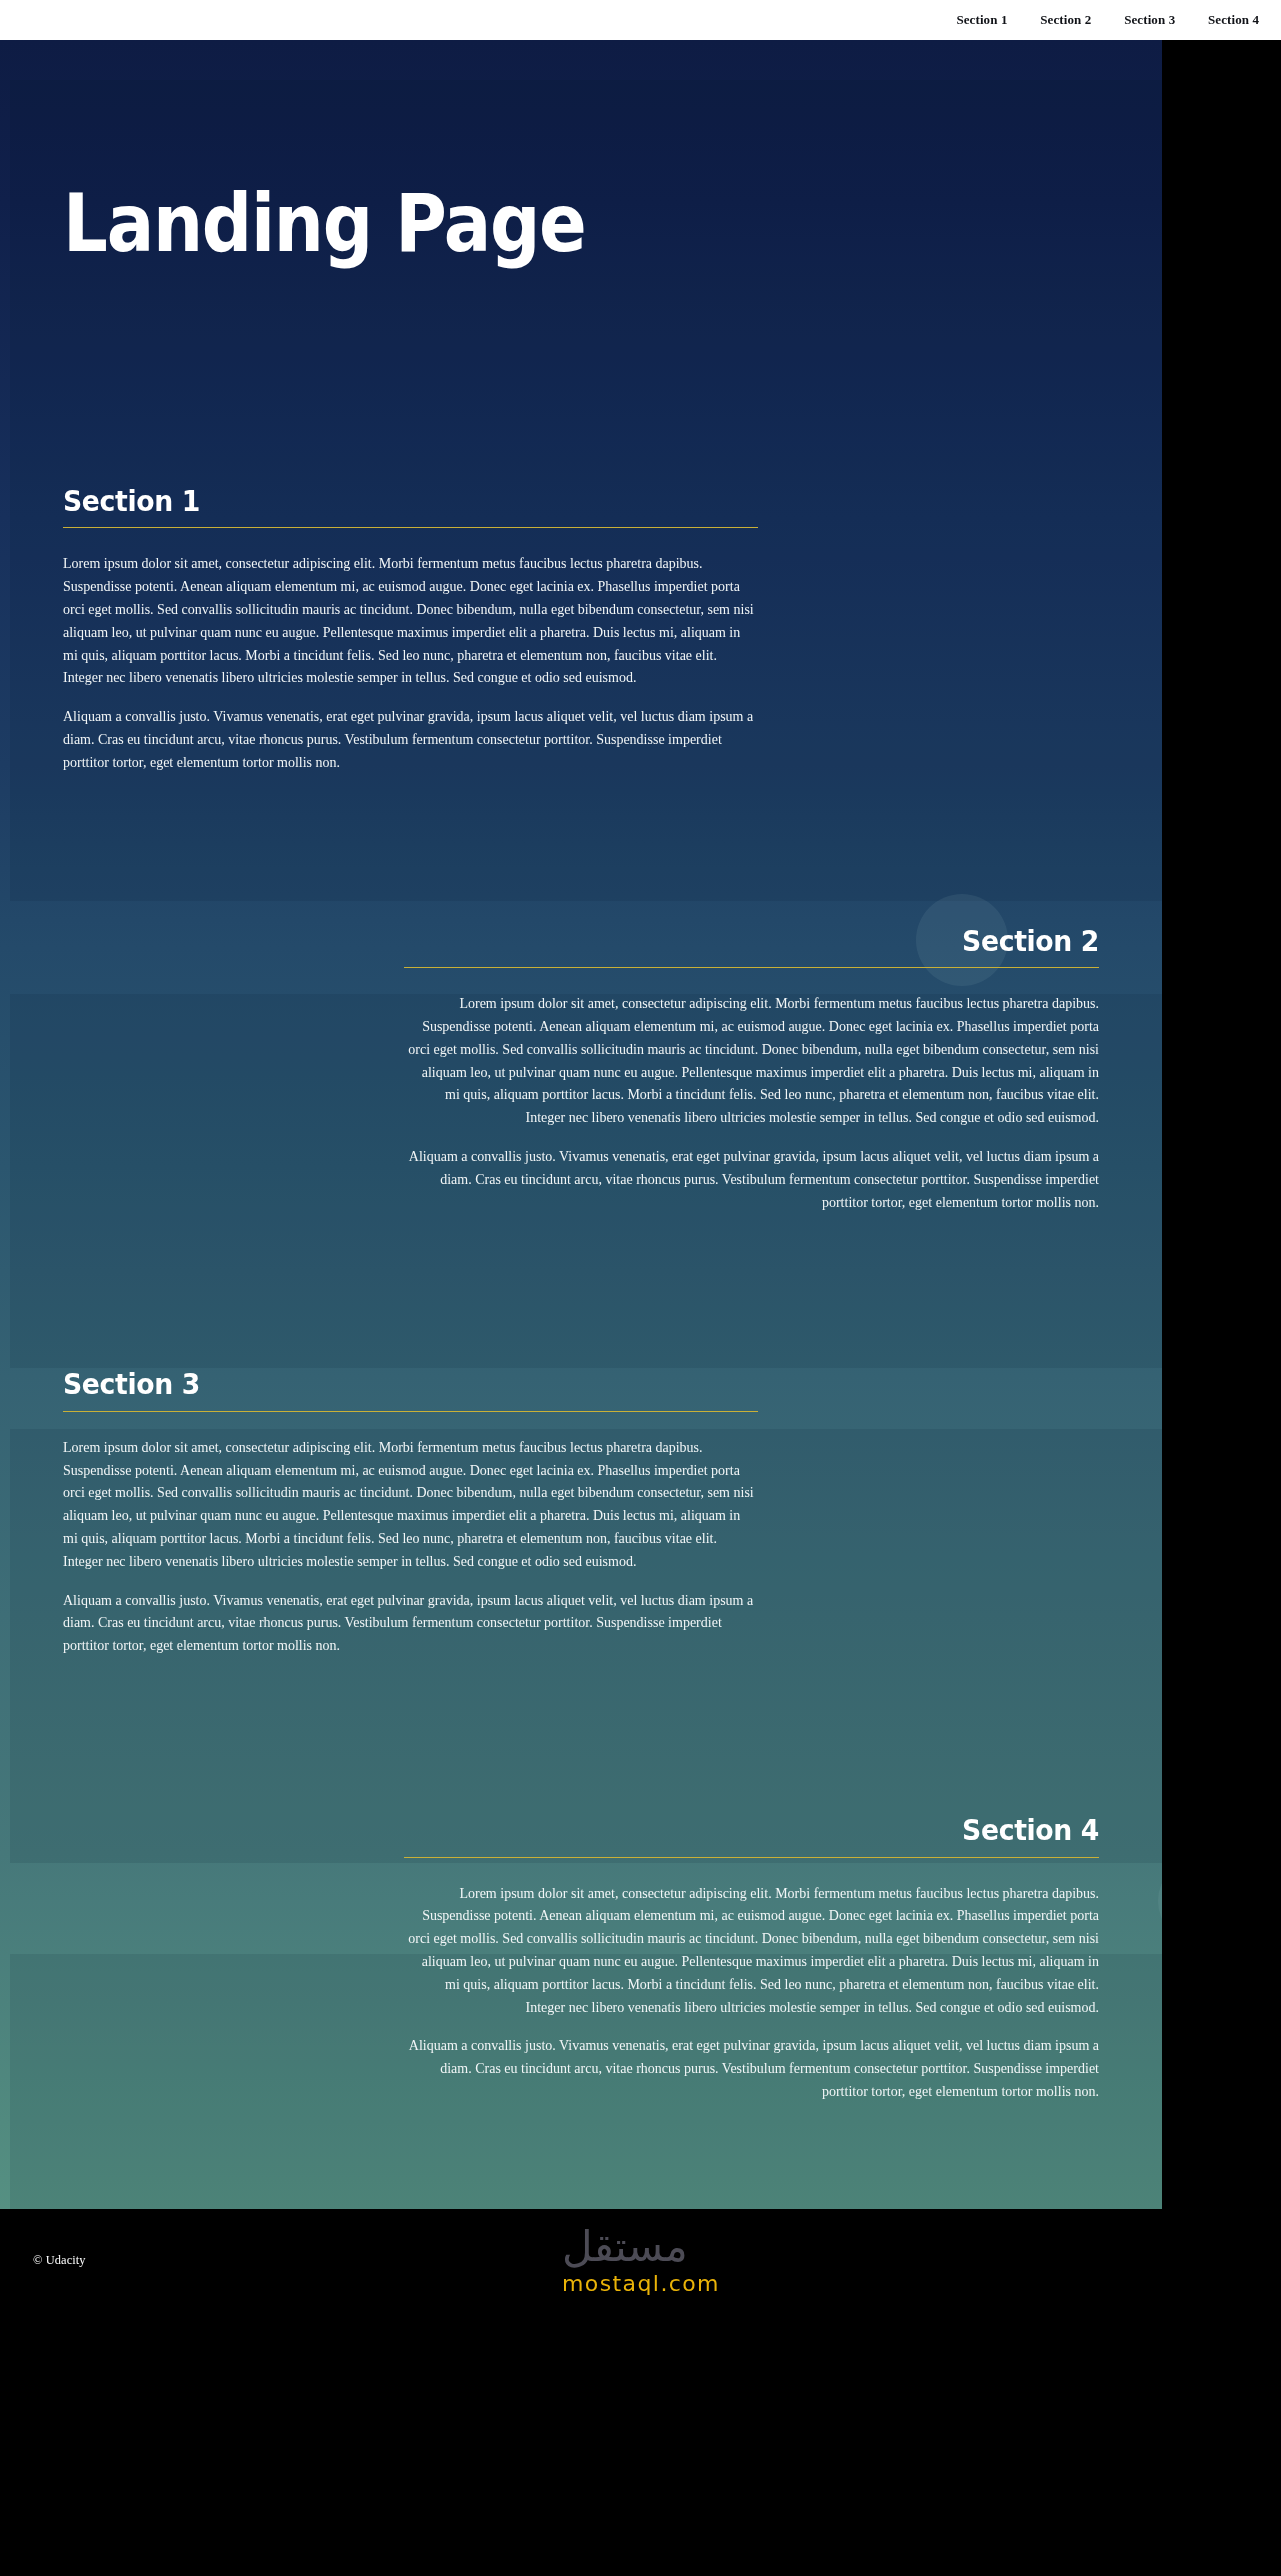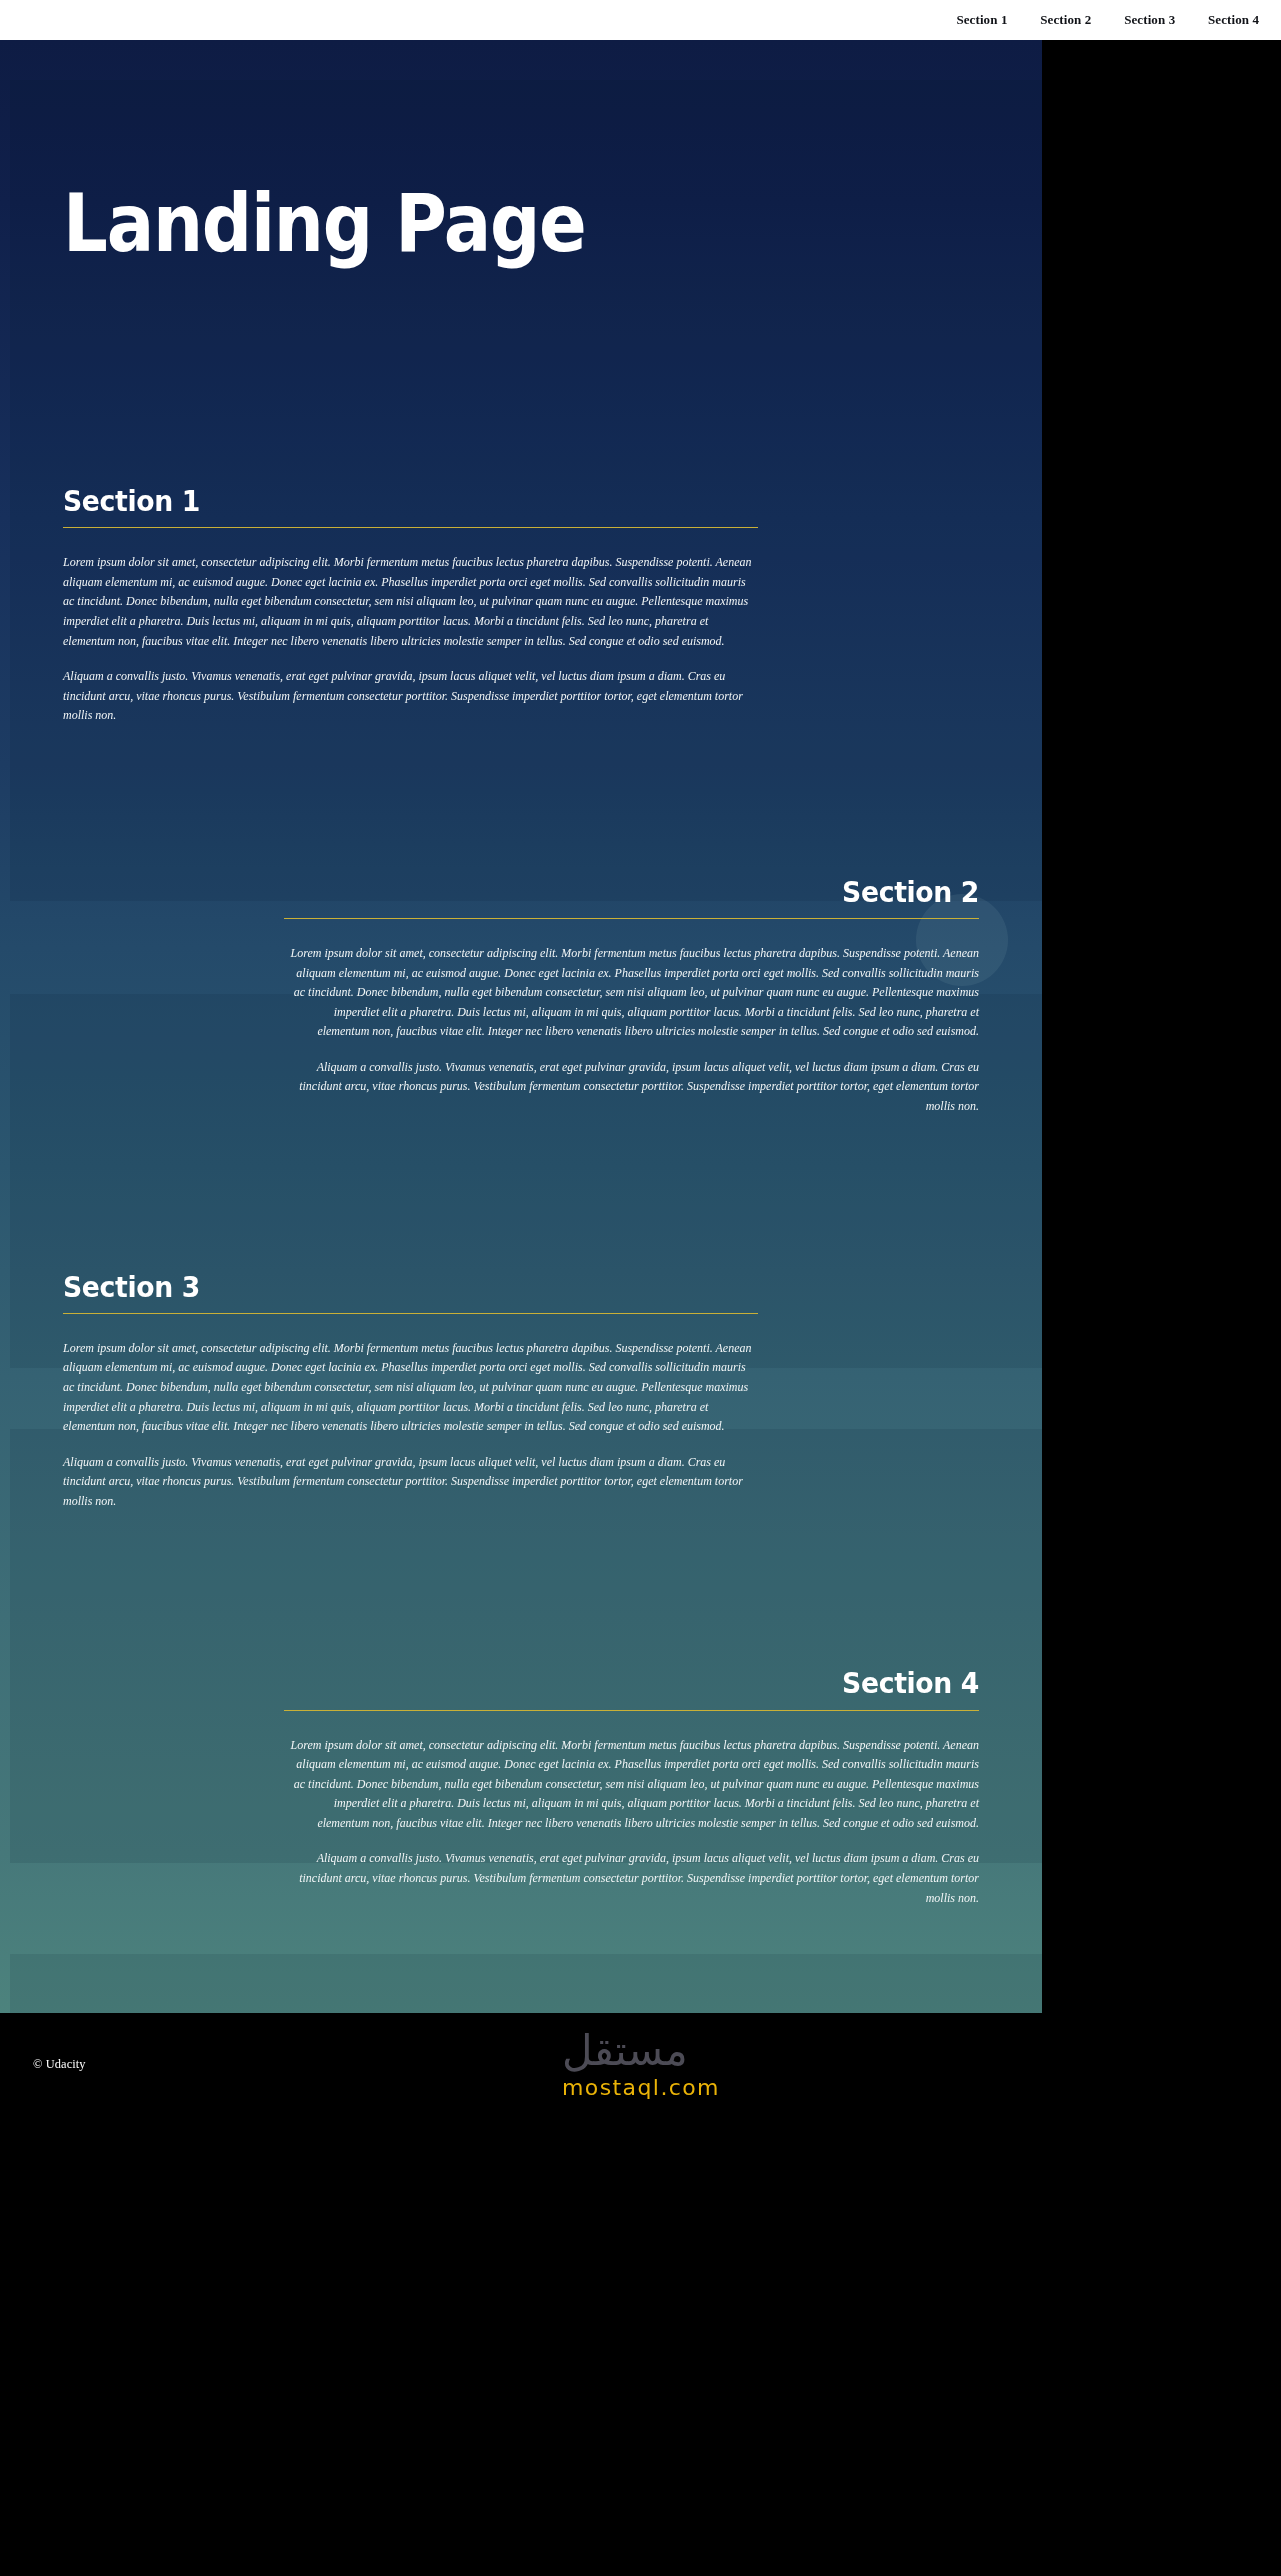--- a/index.html
+++ b/index.html
@@ -43,21 +43,21 @@
     text-decoration: none;
     white-space: nowrap;
     display: block;
     padding: 2.9px 1.9px;
     cursor: pointer;
   }
 
   
   .page {
     position: relative;
-    width: 1042px;
+    width: 1162px;
     background: linear-gradient(180deg,
         #0e1c44 0px,
         #10204b 162px,
         #17305c 477px,
         #1d3c63 725px,
         #244a6a 907px,
         #2b566f 1126px,
         #356273 1336px,
         #3e6e77 1575px,
         #46787a 1813px,
@@ -138,25 +138,24 @@
 
   .heading-rule {
     height: 1px;
     background: #c9b037;
     width: 100%;
     margin-bottom: 25px;
   }
 
   .section-para {
     font-family: "Liberation Serif", "DejaVu Serif", serif;
-    font-size: 12px;
+    font-size: 14px;
     line-height: 1.63;
     color: #f2f6f7;
     margin-bottom: 16px;
-    font-style: italic;
   }
   .section-para:last-child { margin-bottom: 0; }
 
   
   #section-1 { padding-top: 38px;  padding-bottom: 107px; }
   #section-2 { padding-top: 42px;  padding-bottom: 113px; }
   #section-3 { padding-top: 40px;  padding-bottom: 113px; }
   #section-4 { padding-top: 42px;  padding-bottom: 105px; }
 
   

